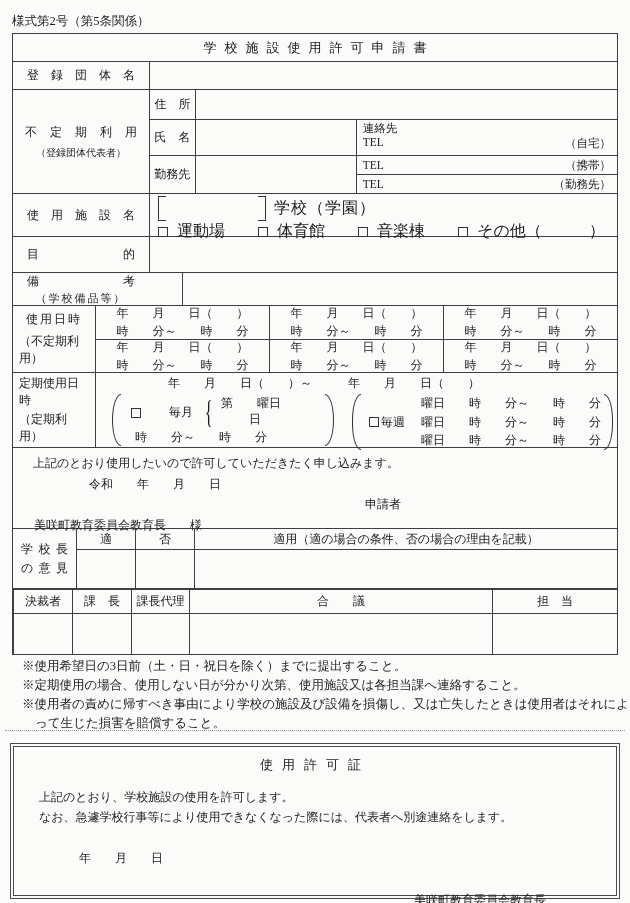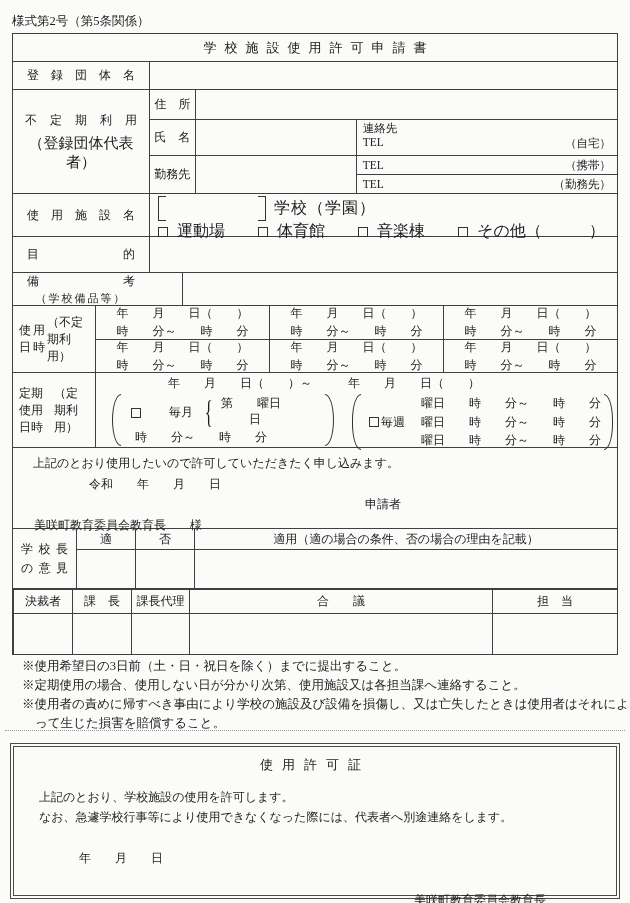--- a/index.html
+++ b/index.html
@@ -29,21 +29,21 @@
 
   .title-row { height:27px; }
   .form-title { letter-spacing:8px; font-size:13px; padding-left:8px; }
 
   .reg-row { height:28px; }
   .lab136 { width:136px; }
   .lab82 { width:82px; }
   .lab63 { width:63px; }
 
   .mgr-label { padding:0 12px; flex-direction:column; justify-content:center; gap:5px; }
-  .mgr-sub { font-size:15px; letter-spacing:0; text-align:center; }
+  .mgr-sub { font-size:10px; letter-spacing:0; text-align:center; }
 
   .r-adr { height:29px; }
   .r-name { height:36px; }
   .r-work { height:38px; }
   .sublab { width:45px; }
   .val162 { width:162px; }
   .contact { width:263px; padding:1px 6px; font-size:11.5px; }
   .telline { display:flex; justify-content:space-between; }
   .telrow { height:19px; display:flex; justify-content:space-between; align-items:center; padding:0 6px; font-size:11.5px; }
 
@@ -60,21 +60,21 @@
   .cbitem { display:flex; align-items:center; gap:9px; margin-right:33px; }
   .cbitem.last { margin-right:0; flex:1; }
   .close-paren { margin-left:auto; padding-right:4px; }
 
   .purpose-row { height:36px; }
   .remarks-row { height:33px;gap:33px; }
   .labelpad { padding:0 14px; width:100%; }
   .remarks-label { flex-direction:column; justify-content:center; gap:1px; padding:0 10px; }
   .remarks-sub { font-size:11px; letter-spacing:2px; }
 
-  .use-label { flex-direction:row; justify-content:space-evenly; padding:0 6px; }
+  .use-label { flex-direction:column; justify-content:space-evenly; padding:0 6px; }
   .udt-row { height:33px; }
   .udt-cell { flex:1; flex-direction:column; justify-content:center; gap:1px; text-align:center; }
 
   .reg-sec { height:75px; }
   .reg-body { padding:2px 4px 3px 14px; position:relative; }
   .range-line { padding-left:58px; height:17px; }
   .groups { display:flex; margin-top:2px; }
   .paren { width:9px; flex:none; }
   .paren.l { border:1px solid #333; border-right:none;
              border-top-left-radius:9px 26px; border-bottom-left-radius:9px 26px; }

